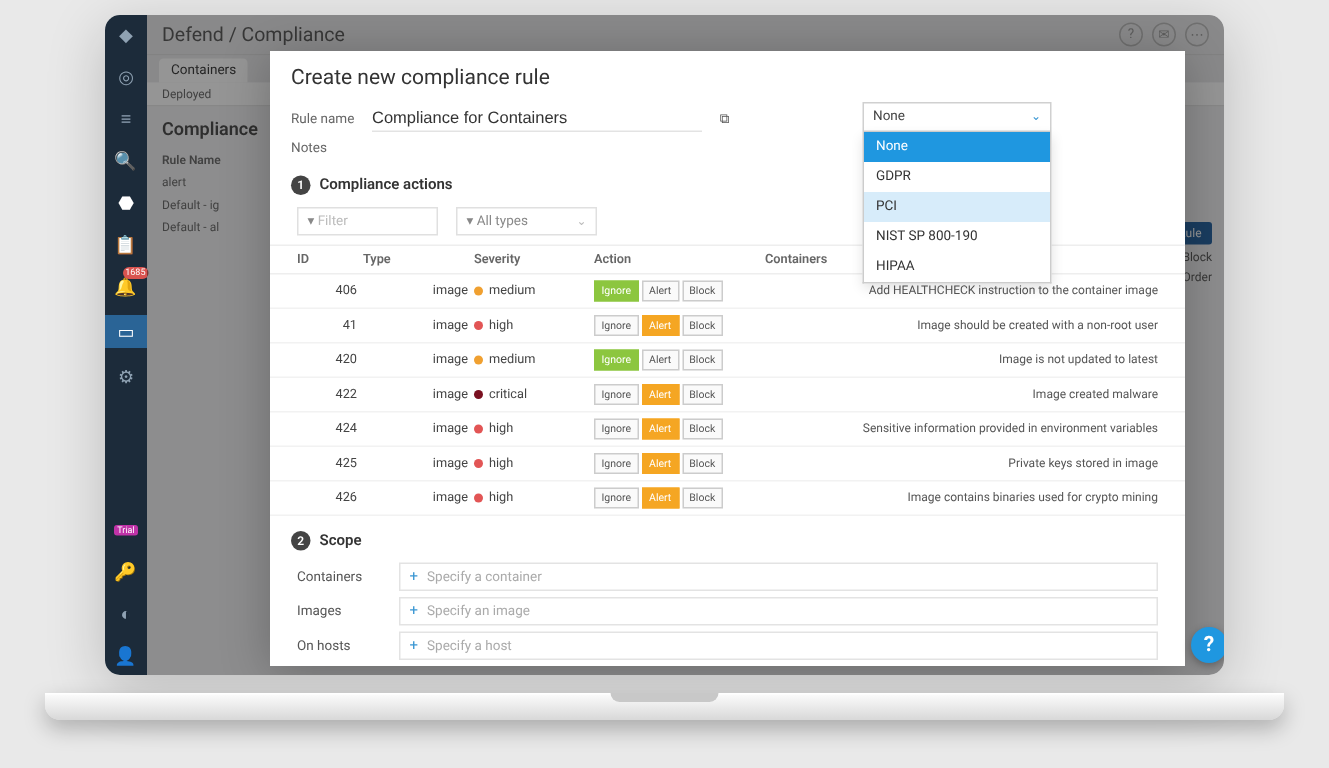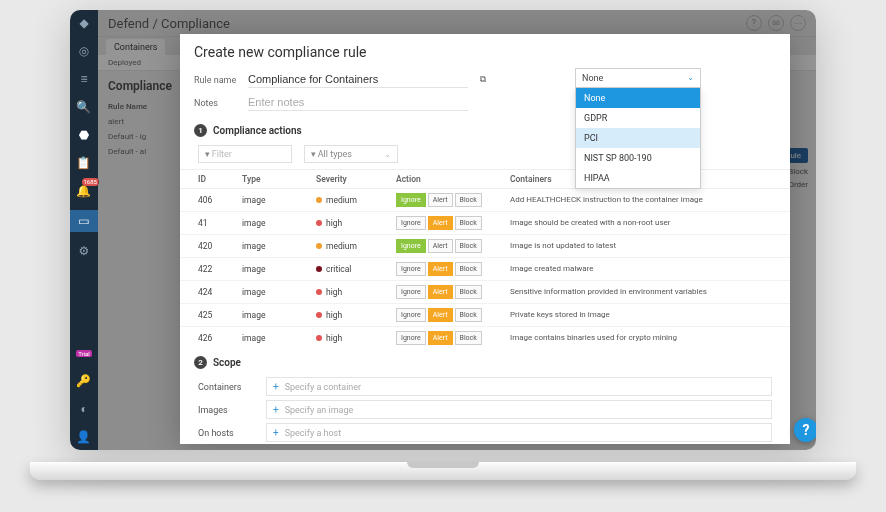--- a/index.html
+++ b/index.html
@@ -29,21 +29,21 @@
   .m-row .lbl{width:54px;color:#666;}
   .m-row input{border:none;border-bottom:1px solid #e3e3e3;font-size:11px;padding:2px 0;flex:0 0 220px;color:#333;outline:none;}
   .m-row input::placeholder{color:#aaa;}
   .section-h{display:flex;align-items:center;gap:6px;padding:10px 14px 6px;font-size:10px;font-weight:600;color:#333;}
   .num{width:13px;height:13px;border-radius:50%;background:#444;color:#fff;display:flex;align-items:center;justify-content:center;font-size:8px;}
   .filters{display:flex;gap:12px;padding:2px 18px 6px;font-size:9px;color:#888;}
   .fbox{border:1px solid #e0e0e0;padding:3px 6px;min-width:80px;display:flex;align-items:center;}
   .fbox .chev{margin-left:auto;color:#bbb;font-size:8px;}
   .thead,.trow{display:grid;grid-template-columns:40px 70px 76px 110px 1fr;gap:4px;padding:4px 18px;font-size:8.5px;align-items:center;}
   .thead{color:#666;font-weight:600;border-top:1px solid #eee;border-bottom:1px solid #eee;}
-  .trow{border-bottom:1px solid #f2f2f2;color:#444;}
+  .trow{border-bottom:1px solid #f2f2f2;color:#444;text-align:right;}
   .sev{display:flex;align-items:center;gap:4px;}
   .dot{width:6px;height:6px;border-radius:50%;}
   .dot.medium{background:#f0a030;}
   .dot.high{background:#e25555;}
   .dot.critical{background:#7a1020;}
   .actgrp{display:flex;gap:2px;}
   .abtn{font-size:7px;padding:2px 4px;border:1px solid #ccc;background:#fafafa;color:#555;}
   .abtn.green{background:#8cc63f;border-color:#8cc63f;color:#fff;}
   .abtn.orange{background:#f5a623;border-color:#f5a623;color:#fff;}
   .desc{font-size:8px;color:#555;line-height:1.2;}
@@ -153,21 +153,20 @@
           <div class="opt">GDPR</div>
           <div class="opt hover">PCI</div>
           <div class="opt">NIST SP 800-190</div>
           <div class="opt">HIPAA</div>
         </div>
       </div>
     </div>
 
     <div class="m-row">
       <span class="lbl">Notes</span>
-      <input placeholder="Enter notes" style="">
     </div>
 
     <div class="section-h">
           <span class="num">1</span>
           <span>Compliance actions</span>
         </div>
 
     <div class="filters">
       <div class="fbox">▾&nbsp;<span style="color:#bbb;">Filter</span></div>
       <div class="fbox">▾&nbsp;<span>All types</span><span class="chev">⌄</span></div>

